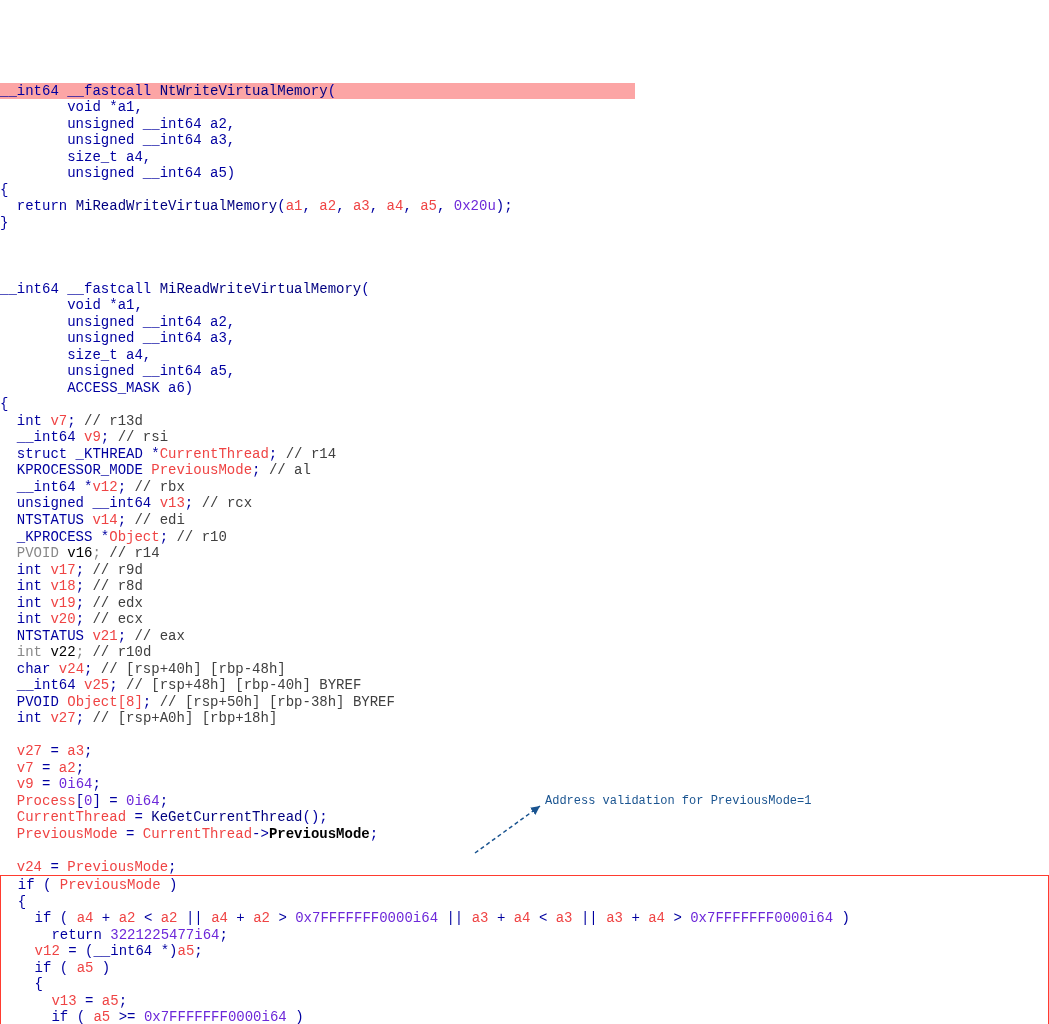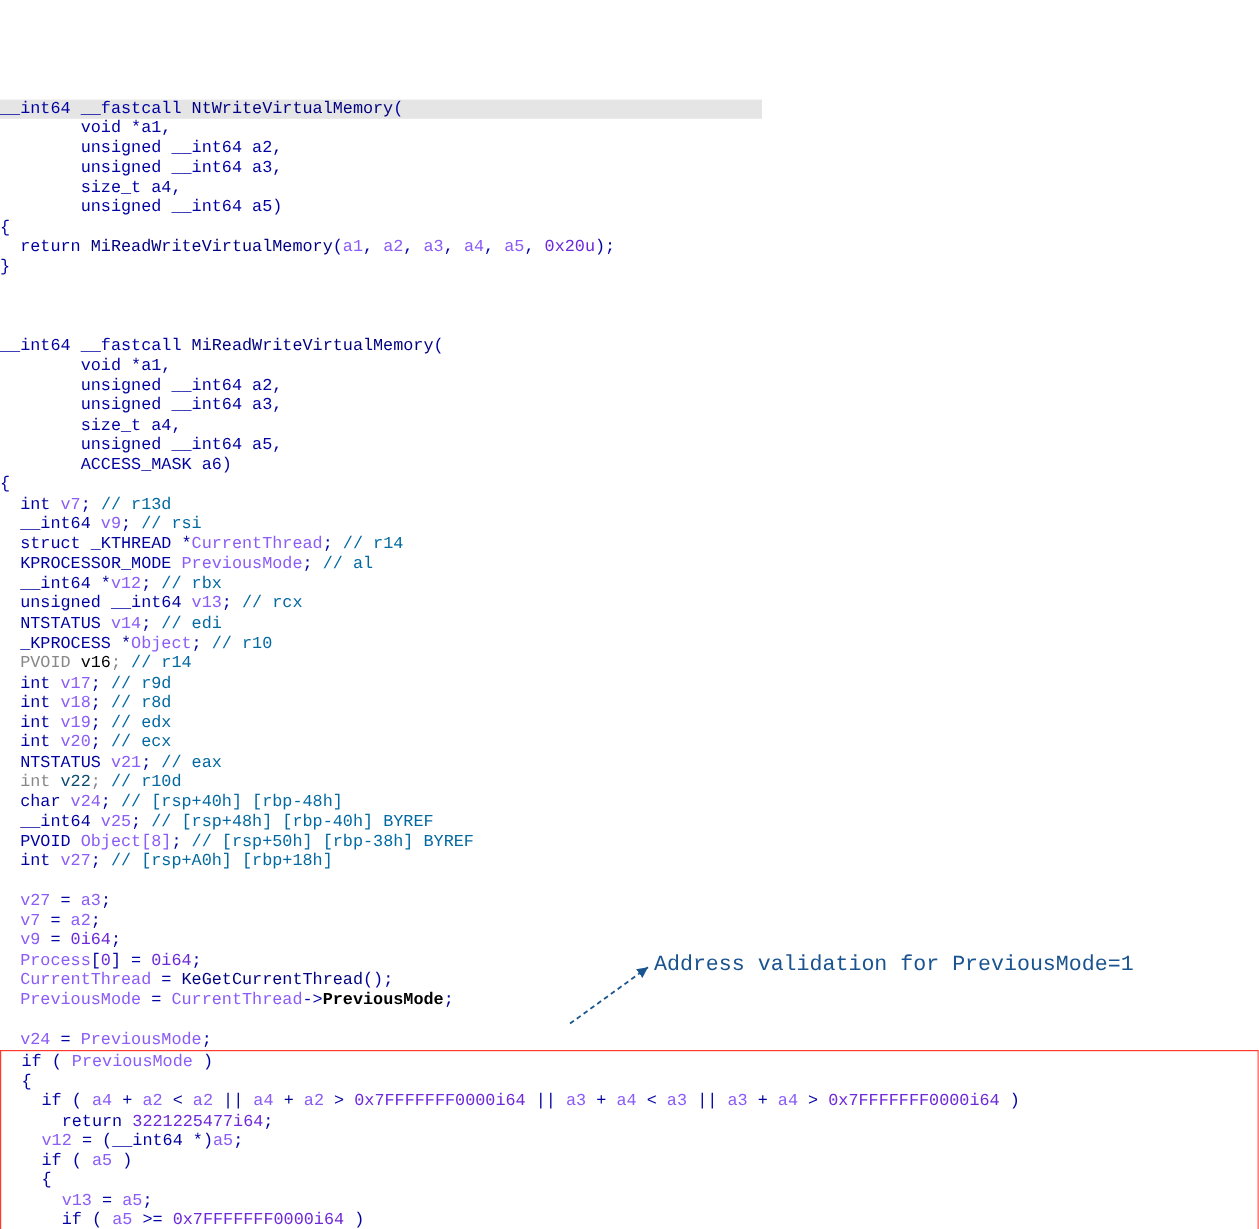--- a/index.html
+++ b/index.html
@@ -7,42 +7,42 @@
     padding: 0;
     font-family: "Courier New", Courier, monospace;
     font-size: 14px;
     line-height: 1.18;
     background: #ffffff;
     color: #000000;
     white-space: pre;
     width: 1049px;
   }
   .highlight-bg {
-    background: #e5e5e5;
+    background: #fca5a5;
     display: inline-block;
     width: 635px;
   }
   .kw   { color: #0000a0; font-weight: normal; } 
-  .id   { color: #8b5cf6; }                      
+  .id   { color: #ef4444; }                      
   .num  { color: #6d28d9; }                      
-  .cmt  { color: #0369a1; }
+  .cmt  { color: #404040; }
   .fn   { color: #000080; }                      
   .fld  { font-weight: bold; }
 
   .annotation-container {
     position: relative;
     height: 0;
   }
   .annotation {
     position: absolute;
     left: 545px;
     top: -48px;
     color: #1a5490;
     font-family: "Courier New", monospace;
-    font-size: 18px;
+    font-size: 12px;
     white-space: nowrap;
   }
   .arrow {
     position: absolute;
     left: 470px;
     top: -44px;
     width: 80px;
     height: 60px;
   }
   .boxed {
@@ -84,21 +84,21 @@
   <span class="kw">__int64 *</span><span class="id">v12</span><span class="kw">; </span><span class="cmt">// rbx</span>
   <span class="kw">unsigned __int64</span> <span class="id">v13</span><span class="kw">; </span><span class="cmt">// rcx</span>
   <span class="kw">NTSTATUS</span> <span class="id">v14</span><span class="kw">; </span><span class="cmt">// edi</span>
   <span class="kw">_KPROCESS *</span><span class="id">Object</span><span class="kw">; </span><span class="cmt">// r10</span>
   <span style="color:#888">PVOID</span> <span style="color:#000000">v16</span><span style="color:#888">; </span><span class="cmt">// r14</span>
   <span class="kw">int</span> <span class="id">v17</span><span class="kw">; </span><span class="cmt">// r9d</span>
   <span class="kw">int</span> <span class="id">v18</span><span class="kw">; </span><span class="cmt">// r8d</span>
   <span class="kw">int</span> <span class="id">v19</span><span class="kw">; </span><span class="cmt">// edx</span>
   <span class="kw">int</span> <span class="id">v20</span><span class="kw">; </span><span class="cmt">// ecx</span>
   <span class="kw">NTSTATUS</span> <span class="id">v21</span><span class="kw">; </span><span class="cmt">// eax</span>
-  <span style="color:#888">int</span> <span style="color:#0c4a6e">v22</span><span style="color:#888">; </span><span class="cmt">// r10d</span>
+  <span style="color:#888">int</span> <span style="color:#000000">v22</span><span style="color:#888">; </span><span class="cmt">// r10d</span>
   <span class="kw">char</span> <span class="id">v24</span><span class="kw">; </span><span class="cmt">// [rsp+40h] [rbp-48h]</span>
   <span class="kw">__int64</span> <span class="id">v25</span><span class="kw">; </span><span class="cmt">// [rsp+48h] [rbp-40h] BYREF</span>
   <span class="kw">PVOID</span> <span class="id">Object[8]</span><span class="kw">; </span><span class="cmt">// [rsp+50h] [rbp-38h] BYREF</span>
   <span class="kw">int</span> <span class="id">v27</span><span class="kw">; </span><span class="cmt">// [rsp+A0h] [rbp+18h]</span>
 
   <span class="id">v27</span> <span class="kw">=</span> <span class="id">a3</span><span class="kw">;</span>
   <span class="id">v7</span> <span class="kw">=</span> <span class="id">a2</span><span class="kw">;</span>
   <span class="id">v9</span> <span class="kw">=</span> <span class="num">0i64</span><span class="kw">;</span>
   <span class="id">Process</span><span class="kw">[</span><span class="num">0</span><span class="kw">] =</span> <span class="num">0i64</span><span class="kw">;</span>
   <span class="id">CurrentThread</span> <span class="kw">=</span> <span class="fn">KeGetCurrentThread</span><span class="kw">();</span>

